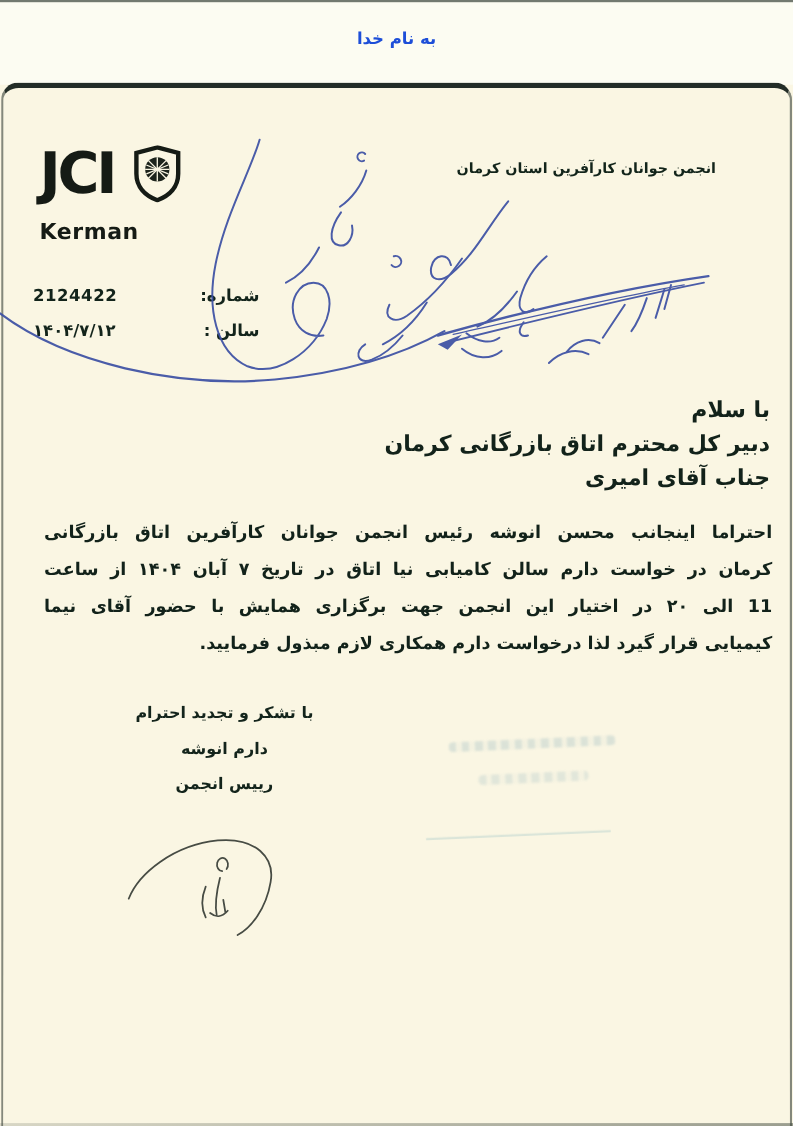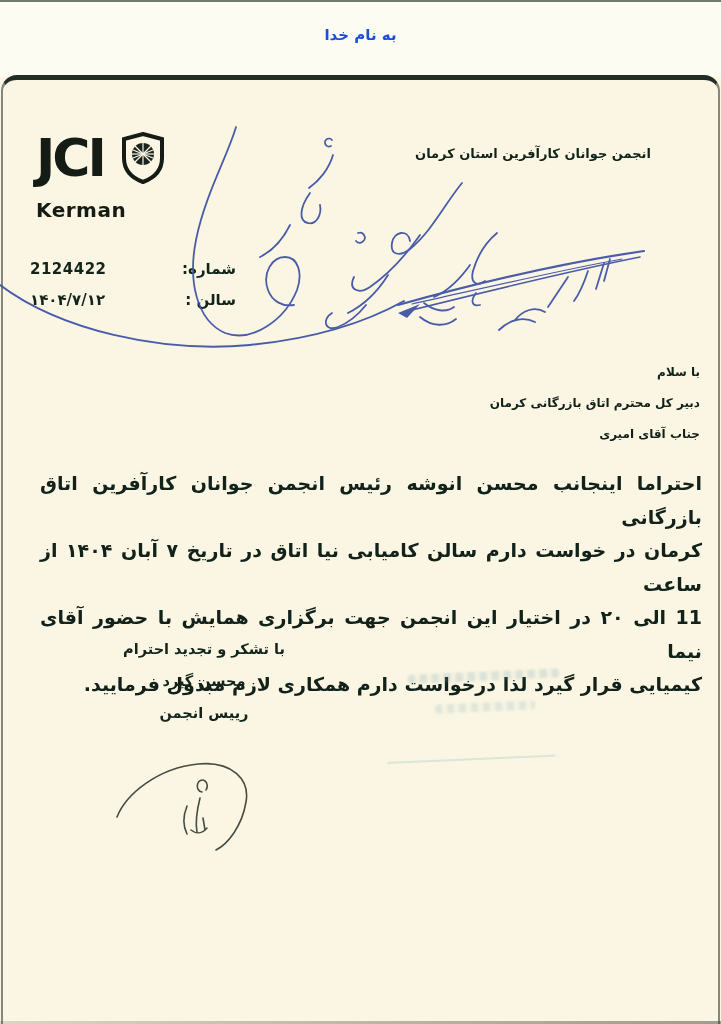--- a/index.html
+++ b/index.html
@@ -32,24 +32,24 @@
   .org{position:absolute;right:18px;top:146px;width:340px;text-align:center;direction:rtl;color:#12241a;}
   .org-name{font-weight:bold;font-size:13px;}
   .org-license{font-weight:bold;font-size:12.5px;margin-top:14px;}
   
   .meta{position:absolute;left:30px;top:260px;width:206px;direction:rtl;
     font-weight:bold;font-size:15px;color:#13241b;}
   .meta-row{display:flex;justify-content:space-between;align-items:baseline;margin-bottom:13px;}
   .meta-value{letter-spacing:.5px;}
   
   .salutation{position:absolute;right:21px;top:357px;direction:rtl;text-align:right;
-    font-weight:bold;font-size:12px;line-height:31px;color:#12221a;}
+    font-weight:bold;font-size:20px;line-height:31px;color:#12221a;}
   
   .letter-body{position:absolute;right:19px;left:40px;top:467px;direction:rtl;
-    font-weight:bold;font-size:19px;line-height:33.5px;color:#12221a;}
+    font-weight:bold;font-size:16px;line-height:33.5px;color:#12221a;}
   .body-line{text-align:justify;text-align-last:justify;}
   .body-line.last{text-align-last:right;}
   
   .closing{position:absolute;left:94px;top:633px;width:220px;text-align:center;direction:rtl;
     font-weight:bold;font-size:14.5px;line-height:32px;color:#13241b;}
   
   .stamp{position:absolute;left:383px;top:650px;width:186px;height:112px;
     transform:rotate(-2.5deg);opacity:.6;}
   .stamp-bar{height:9px;border-radius:4px;filter:blur(1.2px);
     background:repeating-linear-gradient(90deg,rgba(115,160,178,.38) 0 7px,rgba(115,160,178,.08) 7px 12px);}
@@ -137,21 +137,21 @@
 
 <div class="letter-body">
   <div class="body-line">احتراما اینجانب محسن انوشه رئیس انجمن جوانان کارآفرین اتاق بازرگانی</div>
   <div class="body-line">کرمان در خواست دارم سالن کامیابی نیا اتاق در تاریخ ۷ آبان ۱۴۰۴ از ساعت</div>
   <div class="body-line">11 الی ۲۰ در اختیار این انجمن جهت برگزاری همایش با حضور آقای نیما</div>
   <div class="body-line last">کیمیایی قرار گیرد لذا درخواست دارم همکاری لازم مبذول فرمایید.</div>
 </div>
 
 <div class="closing">
   <div>با تشکر و تجدید احترام</div>
-  <div>محسن گیرد</div>
+  <div>دارم انوشه</div>
   <div>رییس انجمن</div>
 </div>
 
 <div class="stamp">
   <div class="stamp-bar b1"></div>
   <div class="stamp-bar b2"></div>
   <div class="stamp-underline"></div>
 </div>
 
 <svg class="signature-svg" viewBox="0 0 200 115" fill="none" stroke="#474c44" stroke-width="1.6" stroke-linecap="round">

